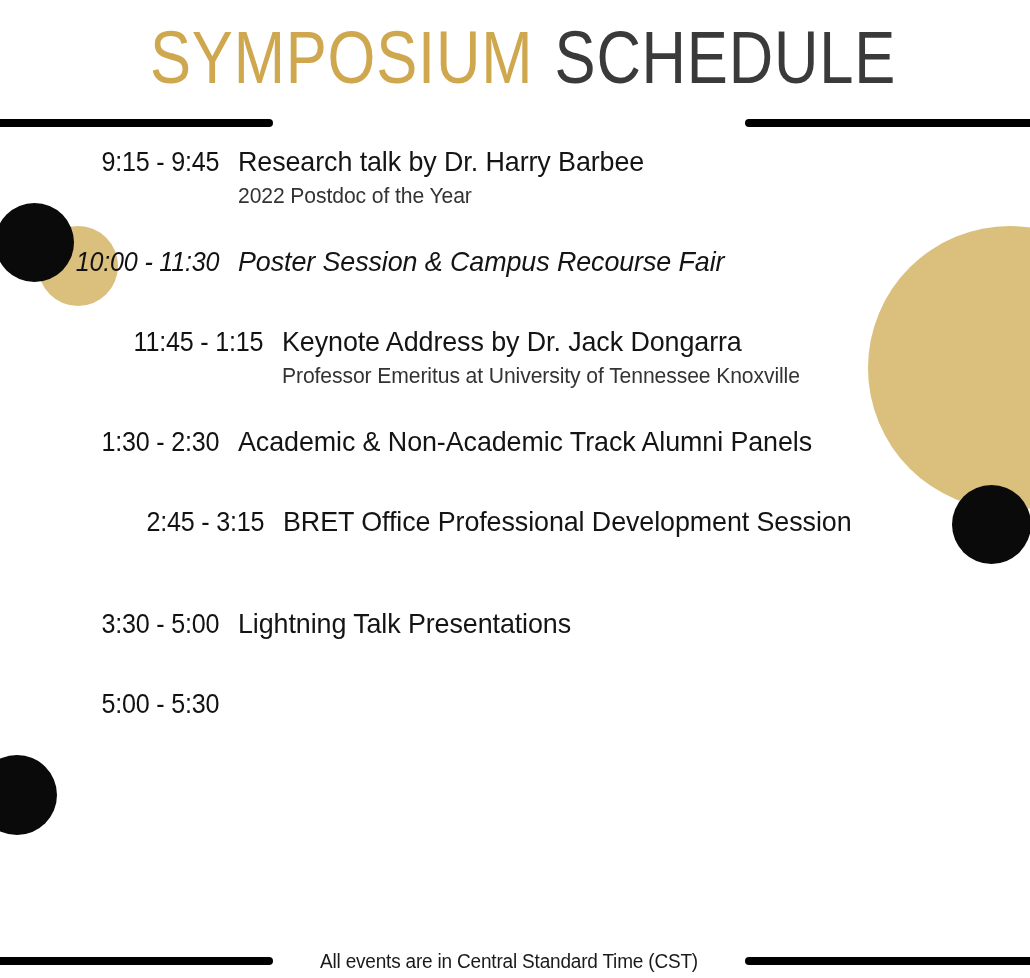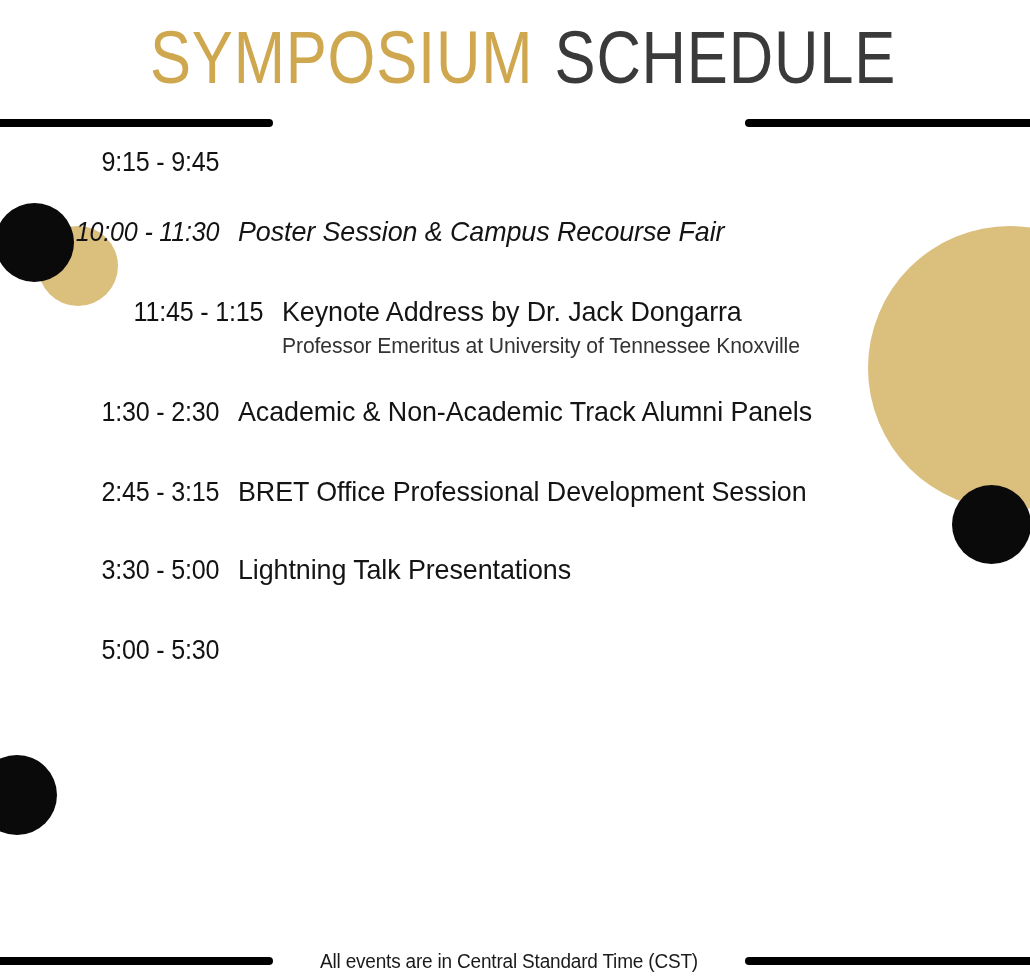--- a/index.html
+++ b/index.html
@@ -145,21 +145,21 @@
     transform-origin: left center;
   }
   .entry-sub:first-of-type { margin-top: 2px; }
 
   
   .entry.e0 { margin-bottom: 30px; }
   .entry.e1 { margin-bottom: 32px; }
   .entry.e2 { margin-bottom: 42px; font-style: italic; }
   .entry.e3 { margin-bottom: 32px; padding-left: 44px; }
   .entry.e4 { margin-bottom: 42px; }
-  .entry.e5 { margin-bottom: 40px; }
+  .entry.e5 { margin-bottom: 64px; padding-left: 45px; }
   .entry.e6 { margin-bottom: 42px; justify-content: center; }
   .entry.e7 { margin-bottom: 14px; }
 
   
   .footer {
     position: absolute;
     left: 0; top: 944px;
     width: 1030px;
     height: 34px;
     display: flex;
@@ -206,20 +206,24 @@
   <div class="rule-row">
     <div class="rule rule-left"></div>
     <div class="rule rule-right"></div>
   </div>
 
   <div class="schedule">
 
 
     <div class="entry e1">
       <div class="entry-time">9:15 - 9:45</div>
+      <div class="entry-body">
+        <div class="entry-title">Research talk by Dr. Harry Barbee</div>
+        <div class="entry-sub">2022 Postdoc of the Year</div>
+      </div>
     </div>
 
     <div class="entry e2">
       <div class="entry-time">10:00 - 11:30</div>
       <div class="entry-body">
         <div class="entry-title">Poster Session &amp; Campus Recourse Fair</div>
       </div>
     </div>
 
     <div class="entry e3">

